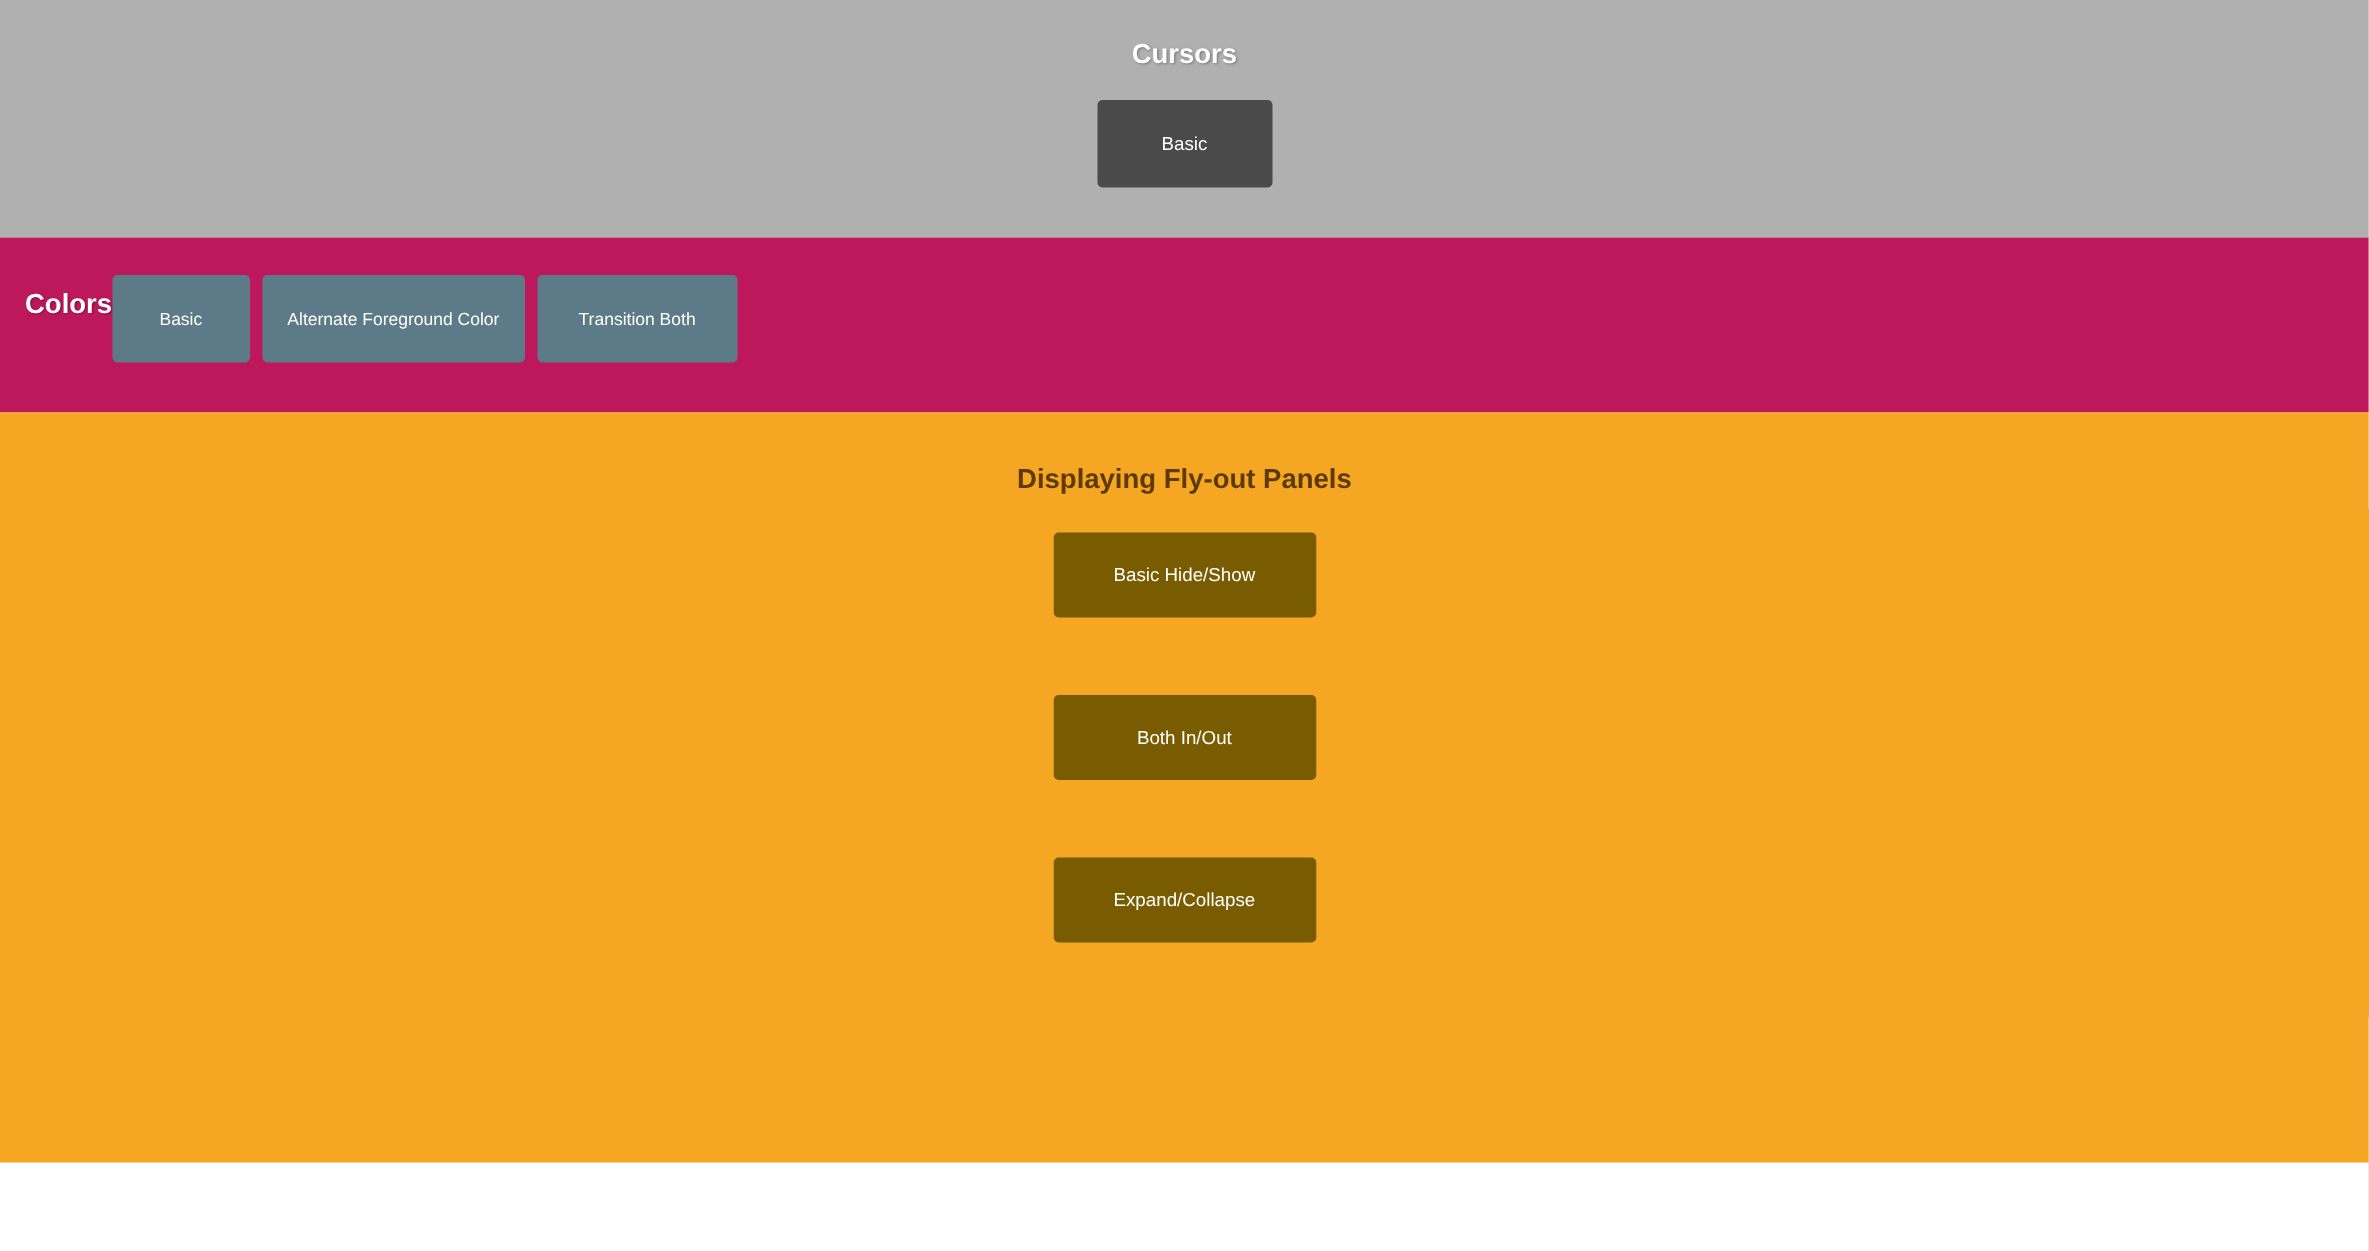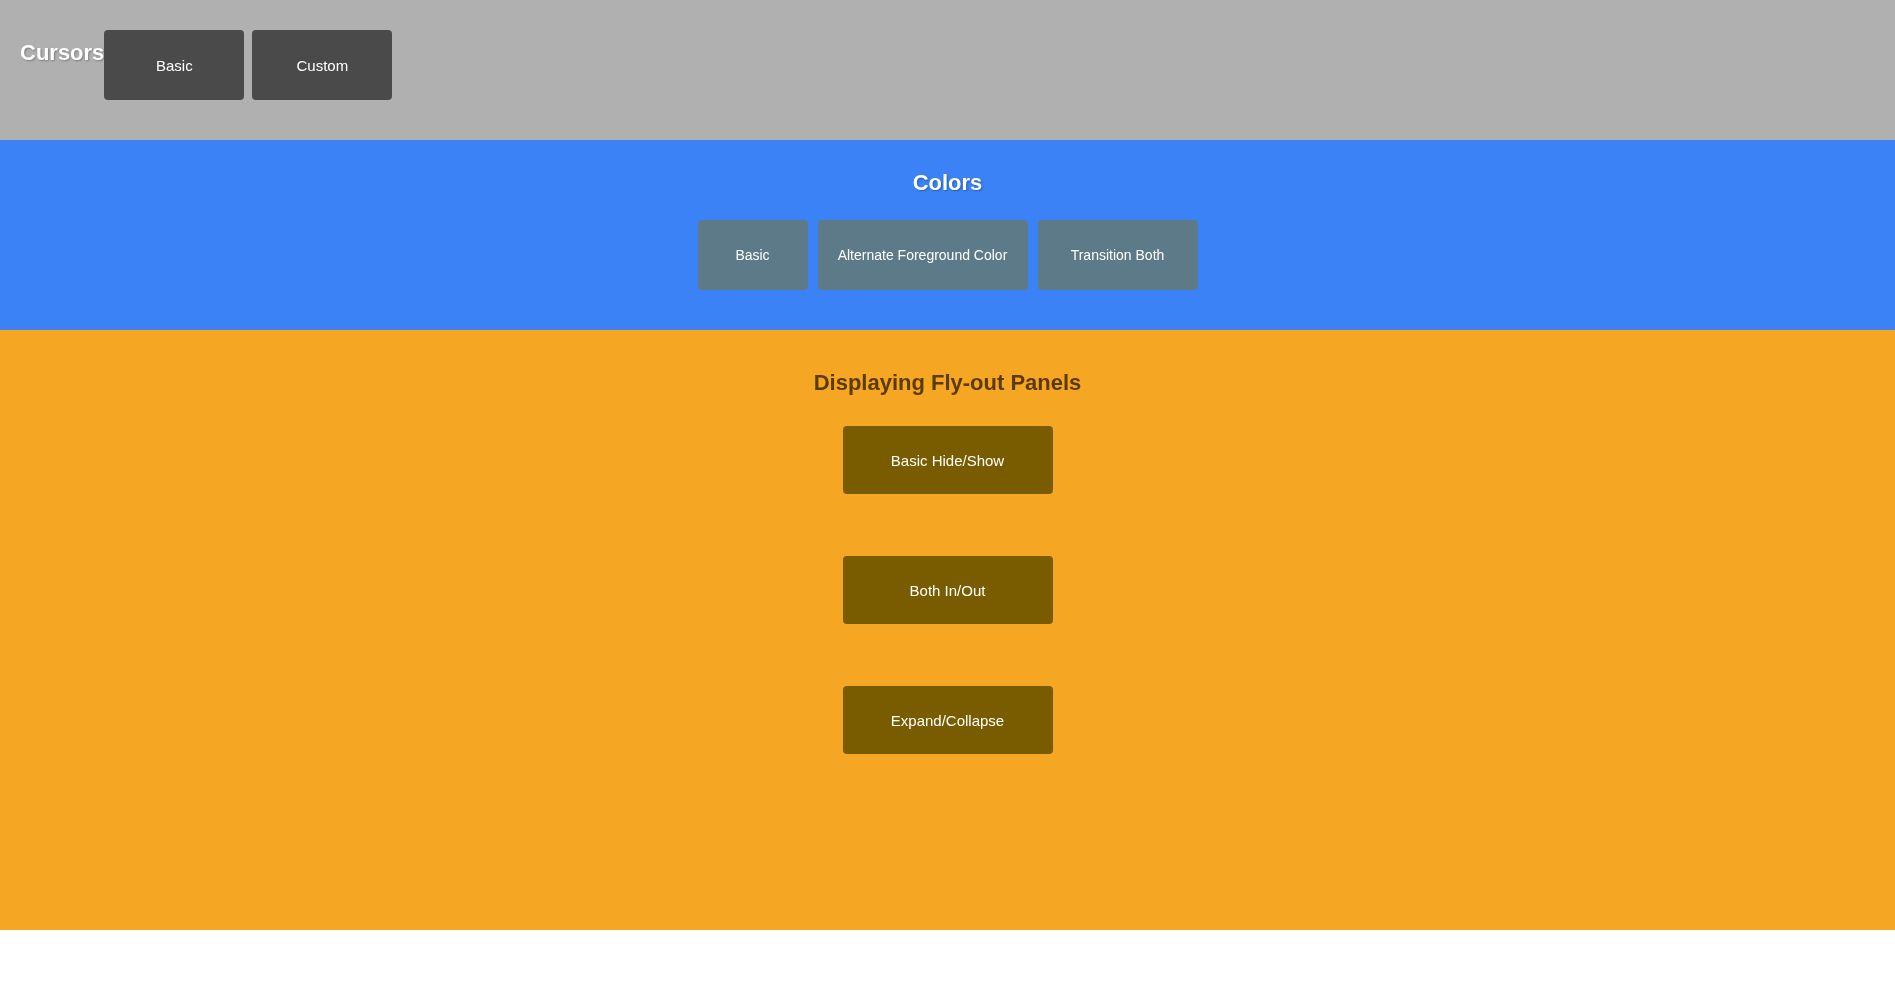--- a/index.html
+++ b/index.html
@@ -13,21 +13,21 @@
       width: 1895px;
       min-height: 1001px;
       overflow-x: hidden;
     }
 
     
     .cursors-section {
       background-color: #b0b0b0;
       padding: 30px 20px 40px;
       display: flex;
-      flex-direction: row;
+      flex-direction: column;
       align-items: center;
     }
 
     .section-title {
       color: #ffffff;
       font-size: 22px;
       font-weight: bold;
       margin-bottom: 24px;
       text-shadow: 1px 1px 2px rgba(0,0,0,0.3);
     }
@@ -45,24 +45,23 @@
       padding: 0;
       width: 140px;
       height: 70px;
       font-size: 15px;
       cursor: pointer;
       font-family: Arial, sans-serif;
     }
 
     
     .colors-section {
-      background-color: #3b82f6;
+      background-color: #be185d;
       padding: 30px 20px 40px;
       display: flex;
-      flex-direction: column;
       align-items: center;
     }
 
     .color-buttons-row {
       display: flex;
       gap: 10px;
     }
 
     .color-btn {
       background-color: #5d7a88;
@@ -131,21 +130,20 @@
       margin-bottom: 50px;
     }
   </style>
 </head>
 <body>
 
 <section class="cursors-section">
   <h2 class="section-title">Cursors</h2>
   <div class="buttons-row">
     <button class="cursor-btn">Basic</button>
-    <button class="cursor-btn">Custom</button>
   </div>
 </section>
 
 <section class="colors-section">
   <h2 class="section-title">Colors</h2>
   <div class="color-buttons-row">
     <button class="color-btn basic-btn">Basic</button>
     <button class="color-btn transition-fg">Alternate Foreground Color</button>
     <button class="color-btn transition-both">Transition Both</button>
   </div>

